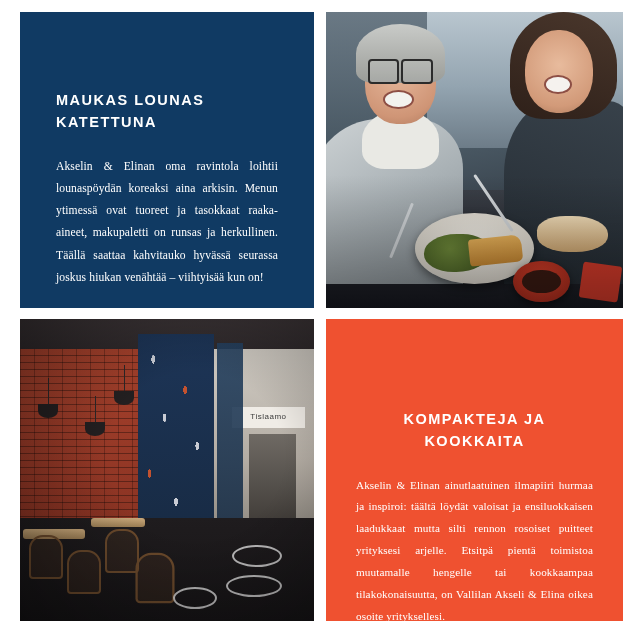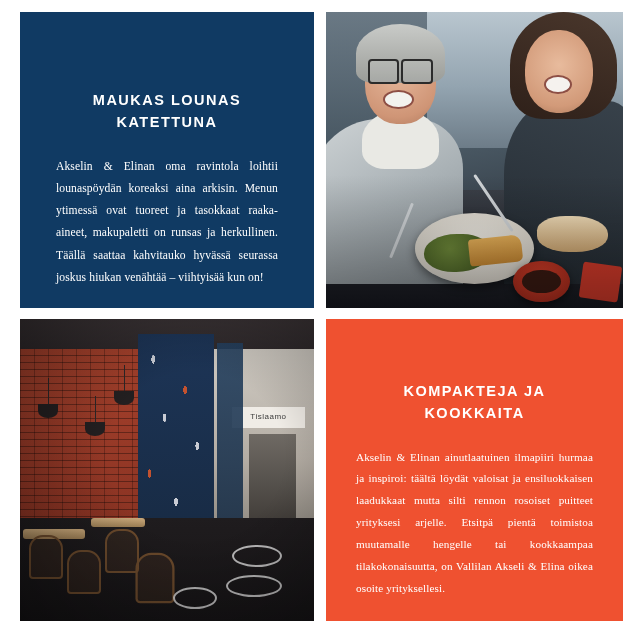--- a/index.html
+++ b/index.html
@@ -54,33 +54,32 @@
     width: 294px;
     height: 302px;
     background: #2a2a30;
   }
   .panel-orange {
     left: 306px;
     top: 307px;
     width: 297px;
     height: 302px;
     background: #ef5130;
-    padding: 62px 30px 0 30px;
+    padding: 90px 30px 0 30px;
   }
 
   
   .heading {
     font-family: "Liberation Sans", sans-serif;
     color: #ffffff;
     font-weight: bold;
     font-size: 14.5px;
     letter-spacing: 1.5px;
     line-height: 1.5;
     margin: 0 0 22px 0;
-    text-align: center;
   }
   .heading-center {
     text-align: center;
   }
   .body-copy {
     color: #ffffff;
     font-size: 11.6px;
     line-height: 1.92;
     text-align: justify;
     margin: 0;

